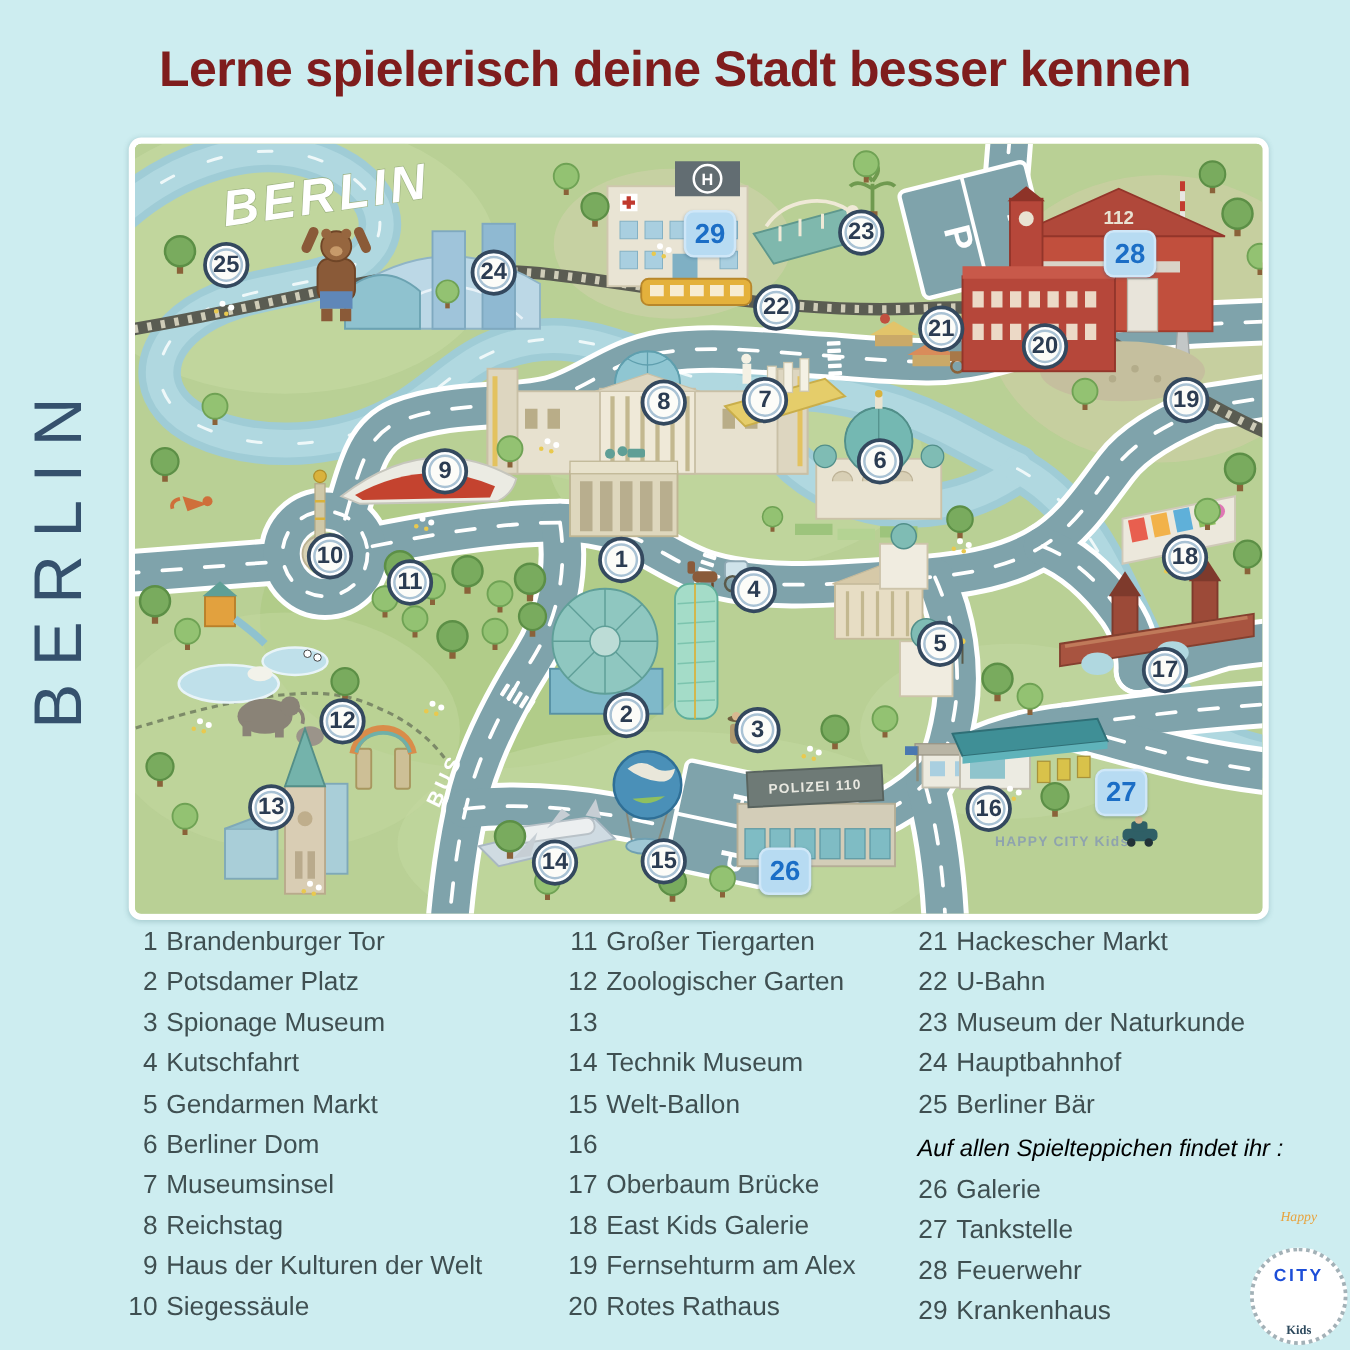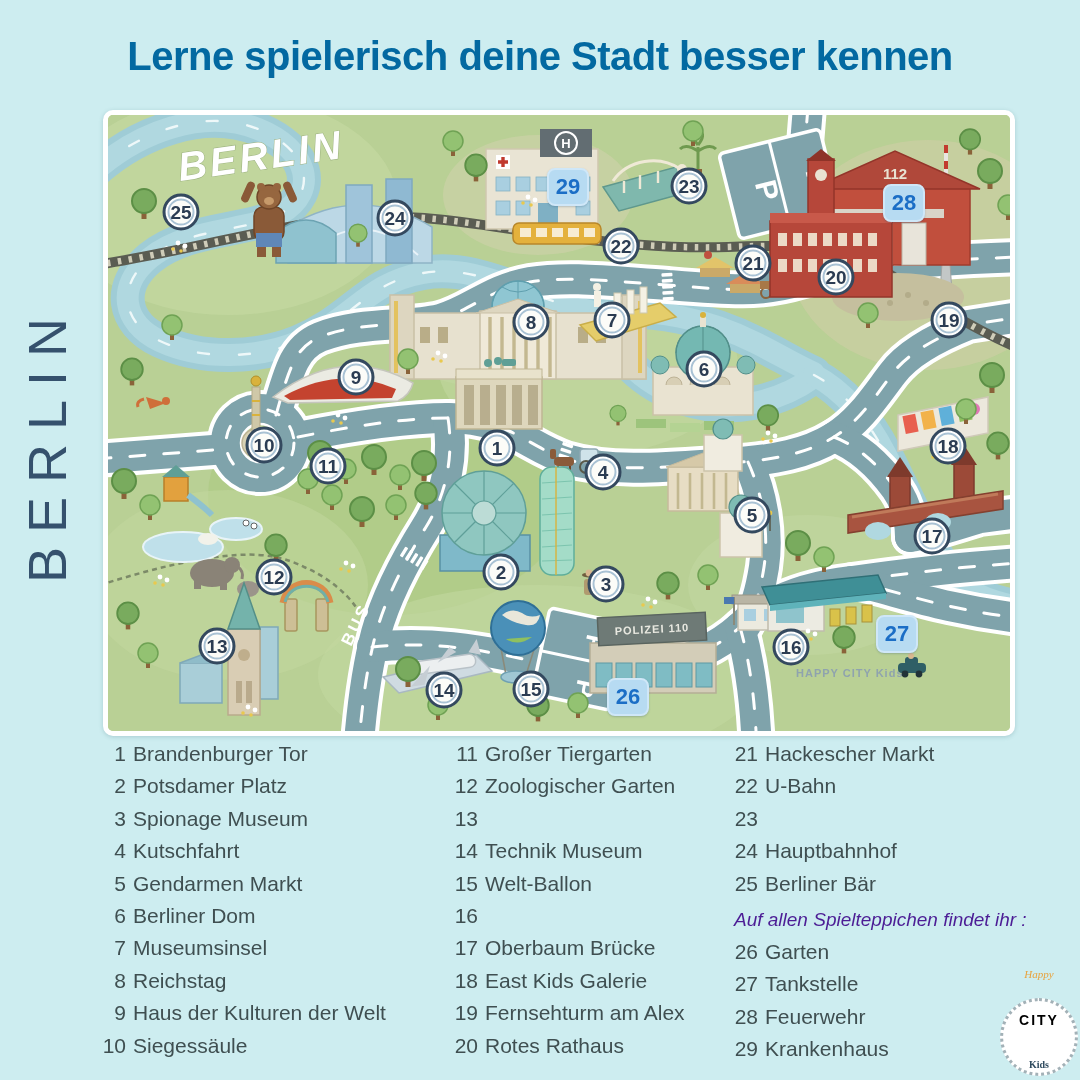--- a/index.html
+++ b/index.html
@@ -1,19 +1,19 @@
 <!DOCTYPE html>
 <html><head>
 <meta charset="utf-8">
 <style>
   html,body{margin:0;padding:0;}
   .page{position:relative;width:1080px;height:1080px;background:#cdedf0;overflow:hidden;
         font-family:"Liberation Sans",sans-serif;}
   .title{position:absolute;left:0;top:34px;width:1080px;text-align:center;
-         font-size:40px;font-weight:700;letter-spacing:-.5px;color:#0369a1;}
+         font-size:40px;font-weight:700;letter-spacing:-.5px;color:#7f1d1d;}
   .vlabel{position:absolute;left:16px;top:283px;height:300px;display:flex;align-items:center;
           writing-mode:vertical-rl;transform:rotate(180deg);
           font-size:54px;font-weight:500;letter-spacing:14px;color:#35516d;}
   .map{position:absolute;left:108px;top:115px;width:902px;height:616px;
        border:5px solid #ffffff;border-radius:10px;box-sizing:content-box;
        margin-left:-5px;margin-top:-5px;overflow:hidden;background:#b9d095;
        box-shadow:0 1px 4px rgba(60,110,120,.25);}
   .map svg{display:block;}
   .markers{position:absolute;left:0;top:0;width:902px;height:616px;pointer-events:none;}
   .marker{position:absolute;width:37px;height:37px;border-radius:50%;background:#fcfcf8;
@@ -25,26 +25,26 @@
          border:2px solid #cfe7f8;color:#1b6ec6;display:flex;align-items:center;justify-content:center;
          font-size:22px;font-weight:700;transform:translate(-50%,-50%);box-sizing:border-box;
          box-shadow:0 1px 2px rgba(40,80,110,.25);}
   .legend{position:absolute;top:738px;font-size:21px;color:#3f4f51;}
   .legend.c0{left:100px;width:340px;}
   .legend.c1{left:452px;width:275px;}
   .legend.c2{left:732px;width:300px;}
   .li{display:flex;align-items:baseline;line-height:32.4px;white-space:nowrap;}
   .num{width:26px;text-align:right;flex:0 0 26px;}
   .lab{margin-left:7px;}
-  .note{font-style:italic;font-size:19px;line-height:26px;margin:7px 0 3px 2px;color:#4c1d95;}
+  .note{font-style:italic;font-size:19px;line-height:26px;margin:7px 0 3px 2px;color:#000000;}
   .brand{position:absolute;left:1000px;top:998px;width:72px;height:72px;border-radius:50%;
          background:#ffffff;border:3px dotted #a3b1b7;display:flex;flex-direction:column;
          align-items:center;justify-content:center;text-align:center;line-height:1;gap:32px;}
   .brand .l1{font-family:"Liberation Serif",serif;font-style:italic;font-size:11px;color:#e8a23c;}
-  .brand .l2{font-size:14px;font-weight:700;letter-spacing:2px;color:#000000;margin:1px 0;text-align:center;}
+  .brand .l2{font-size:14px;font-weight:700;letter-spacing:2px;color:#1d4ed8;margin:1px 0;text-align:center;}
   .brand .l3{font-family:"Liberation Serif",serif;font-size:10px;font-weight:700;color:#2e4a5e;}
   .brand .car{margin-top:3px;width:22px;height:8px;background:#2f5f66;border-radius:3px;position:relative;}
   .brand .car:before{content:"";position:absolute;left:5px;top:-4px;width:11px;height:5px;background:#2f5f66;border-radius:2px;}
 </style>
 </head>
 <body>
 
 <div class="page">
 
   <div class="title">Lerne spielerisch deine Stadt besser kennen</div>
@@ -755,33 +755,34 @@
       <div class="li">
         <span class="num">21</span>
         <span class="lab">Hackescher Markt</span>
       </div>
       <div class="li">
         <span class="num">22</span>
         <span class="lab">U-Bahn</span>
       </div>
       <div class="li">
         <span class="num">23</span>
+        <span class="lab">Museum der Naturkunde</span>
       </div>
       <div class="li">
         <span class="num">24</span>
         <span class="lab">Hauptbahnhof</span>
       </div>
       <div class="li">
         <span class="num">25</span>
         <span class="lab">Berliner Bär</span>
       </div>
       <div class="note">Auf allen Spielteppichen findet ihr :</div>
       <div class="li">
         <span class="num">26</span>
-        <span class="lab">Garten</span>
+        <span class="lab">Galerie</span>
       </div>
       <div class="li">
         <span class="num">27</span>
         <span class="lab">Tankstelle</span>
       </div>
       <div class="li">
         <span class="num">28</span>
         <span class="lab">Feuerwehr</span>
       </div>
       <div class="li">

